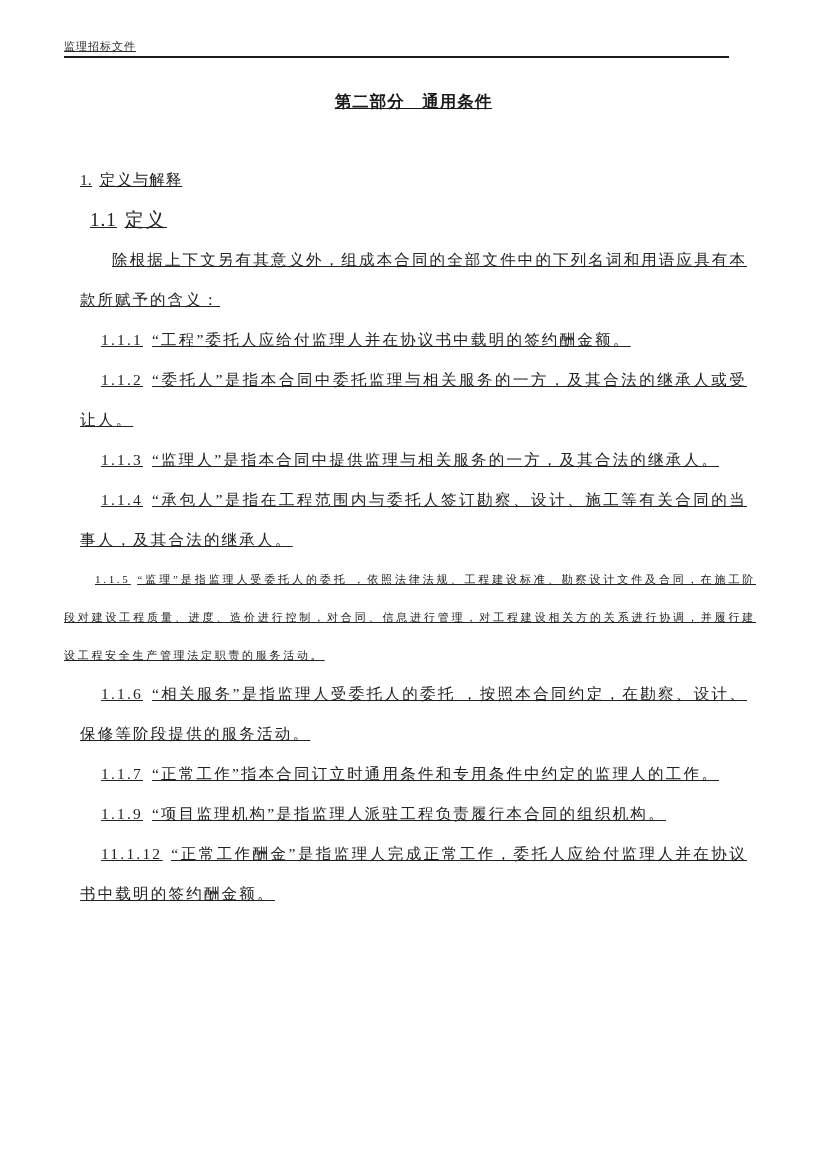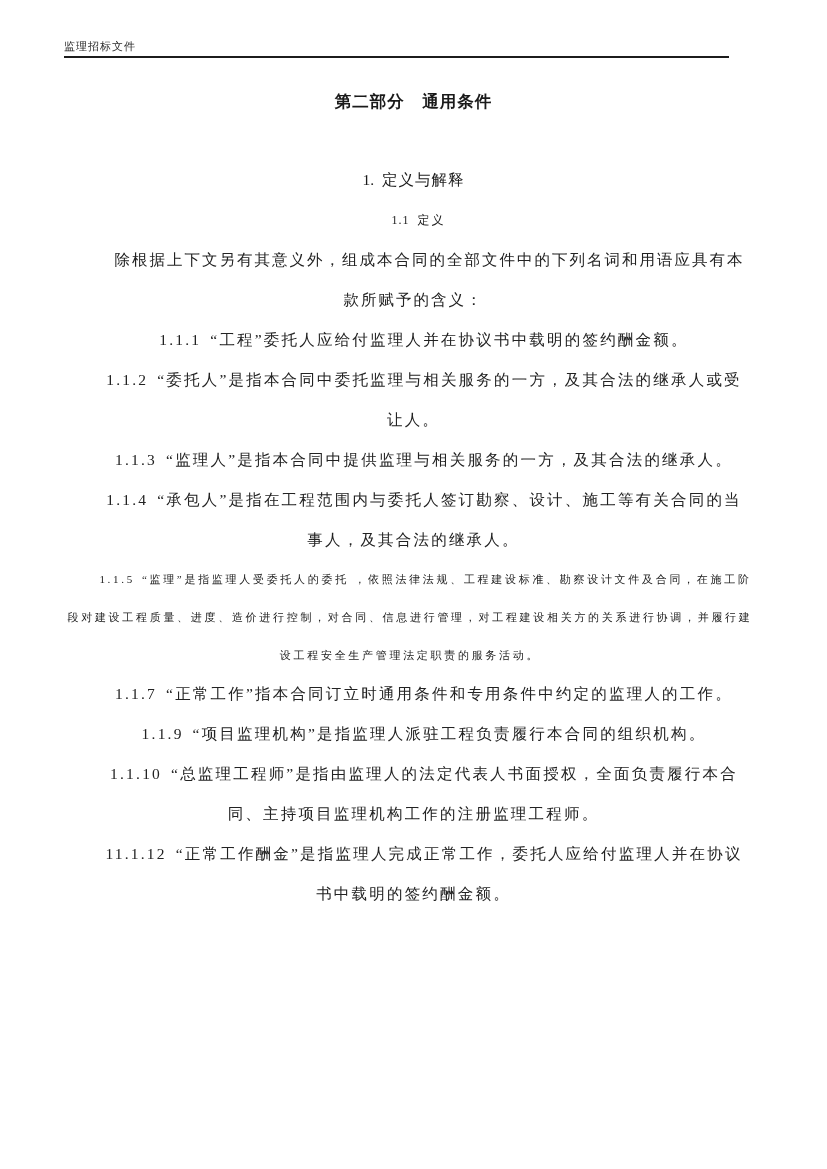--- a/index.html
+++ b/index.html
@@ -1,15 +1,15 @@
 <!DOCTYPE html>
 <html><head>
 <meta charset="utf-8">
 <style>
-  * { box-sizing: border-box; }
+  * { box-sizing: border-box; text-decoration: underline; }
   html, body {
     margin: 0;
     padding: 0;
     background: #ffffff;
   }
   .page {
     position: relative;
     width: 827px;
     height: 1169px;
     background: #ffffff;
@@ -47,32 +47,31 @@
   }
   .content {
     position: absolute;
     top: 160px;
     left: 80px;
     width: 667px;
   }
   .content p, .content h2, .content h3 {
     margin: 0;
     font-weight: normal;
-    text-align: center;
   }
   .sec-heading {
     font-size: 15.5px;
     font-weight: bold;
     letter-spacing: 1px;
     line-height: 40px;
     color: #1a1a1a;
   }
   .sec-heading .num { margin-right: 8px; letter-spacing: 0; }
   .sub-heading {
-    font-size: 12px;
+    font-size: 19px;
     letter-spacing: 2px;
     line-height: 40px;
     padding-left: 10px;
   }
   .sub-heading .num { margin-right: 8px; letter-spacing: 1px; }
   .para {
     font-size: 15.5px;
     letter-spacing: 2px;
     line-height: 40px;
     text-align: justify;
@@ -119,25 +118,25 @@
     <p class="clause"><span class="num">1.1.1</span><span>“工程”委托人应给付监理人并在协议书中载明的签约酬金额。</span></p>
 
     <p class="clause"><span class="num">1.1.2</span><span>“委托人”是指本合同中委托监理与相关服务的一方，及其合法的继承人或受让人。</span></p>
 
     <p class="clause"><span class="num">1.1.3</span><span>“监理人”是指本合同中提供监理与相关服务的一方，及其合法的继承人。</span></p>
 
     <p class="clause"><span class="num">1.1.4</span><span>“承包人”是指在工程范围内与委托人签订勘察、设计、施工等有关合同的当事人，及其合法的继承人。</span></p>
 
     <p class="clause small"><span class="num">1.1.5</span><span>“监理”是指监理人受委托人的委托 ，依照法律法规、工程建设标准、勘察设计文件及合同，在施工阶段对建设工程质量、进度、造价进行控制，对合同、信息进行管理，对工程建设相关方的关系进行协调，并履行建设工程安全生产管理法定职责的服务活动。</span></p>
 
+    <p class="clause"><span class="num">1.1.6</span><span>“相关服务”是指监理人受委托人的委托 ，按照本合同约定，在勘察、设计、保修等阶段提供的服务活动。</span></p>
 
     <p class="clause"><span class="num">1.1.7</span><span>“正常工作”指本合同订立时通用条件和专用条件中约定的监理人的工作。</span></p>
 
 
     <p class="clause"><span class="num">1.1.9</span><span>“项目监理机构”是指监理人派驻工程负责履行本合同的组织机构。</span></p>
 
-    <p class="clause"><span class="num">1.1.10</span><span>“总监理工程师”是指由监理人的法定代表人书面授权，全面负责履行本合同、主持项目监理机构工作的注册监理工程师。</span></p>
 
 
     <p class="clause"><span class="num">11.1.12</span><span>“正常工作酬金”是指监理人完成正常工作，委托人应给付监理人并在协议书中载明的签约酬金额。</span></p>
 
   </div>
 </div>
 
 </body></html>

